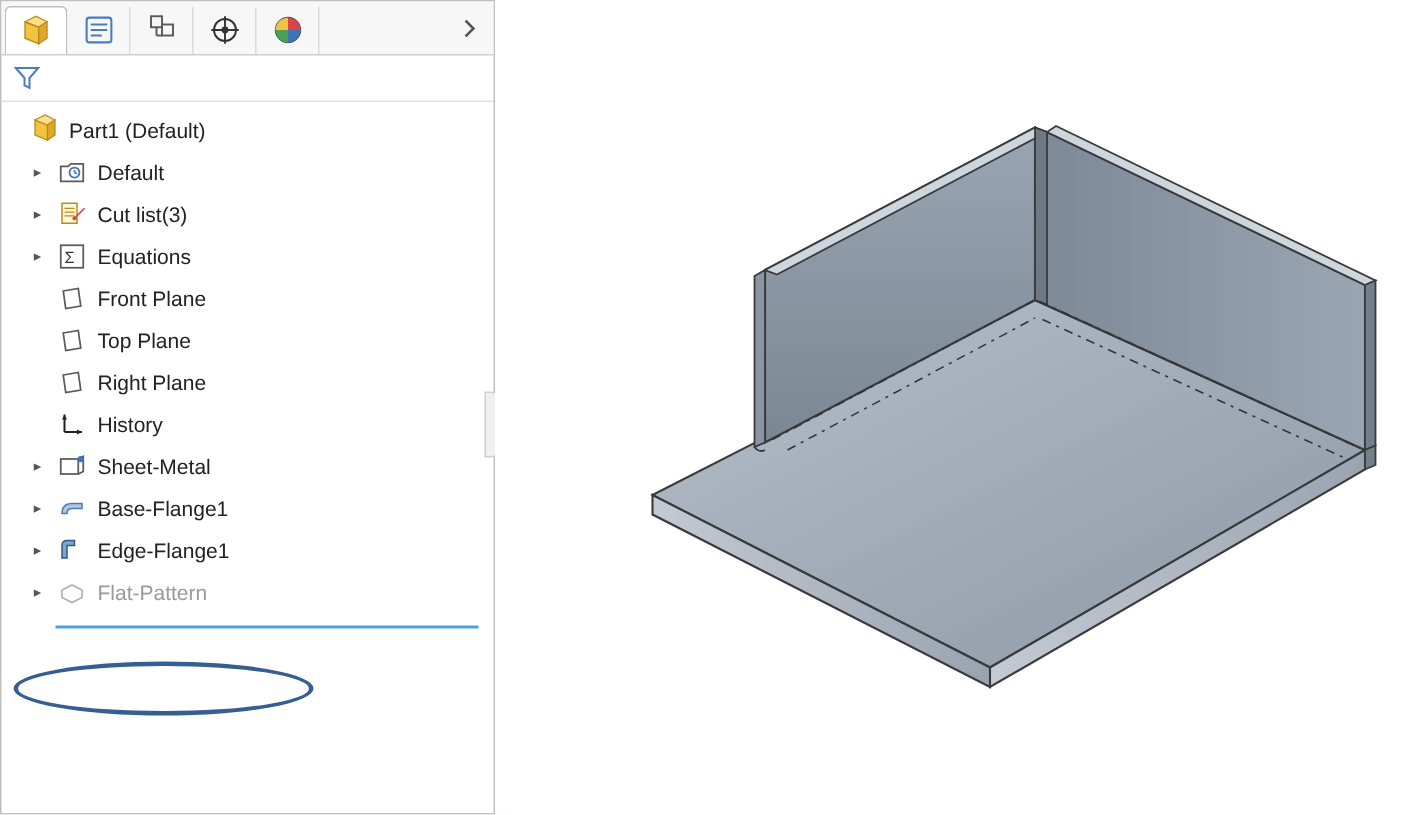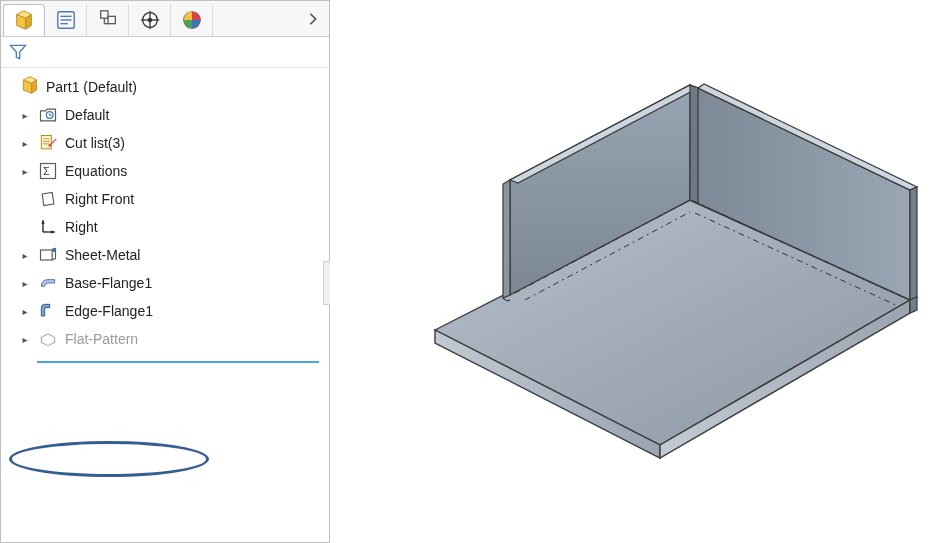--- a/index.html
+++ b/index.html
@@ -241,43 +241,61 @@
       <span class="itemicon">
         <svg viewBox="0 0 24 24">
           <rect x="3" y="3" width="18" height="18" fill="none" stroke="#5a5a5a" stroke-width="1.4"></rect>
           <text x="6" y="17" font-size="13" font-family="serif" fill="#333">Σ</text>
         </svg>
       </span>
       <span>Equations</span>
     </div>
 
 
-
-
     <div class="child-item">
       <span class="caret none">▸</span>
       <span class="itemicon">
         <svg viewBox="0 0 24 24">
           <path d="M5 6 L17 4 L19 18 L7 20 Z" fill="none" stroke="#5a5a5a" stroke-width="1.4"></path>
         </svg>
       </span>
-      <span>Right Front</span>
+      <span>Front Plane</span>
+    </div>
+
+    <div class="child-item">
+      <span class="caret none">▸</span>
+      <span class="itemicon">
+        <svg viewBox="0 0 24 24">
+          <path d="M5 6 L17 4 L19 18 L7 20 Z" fill="none" stroke="#5a5a5a" stroke-width="1.4"></path>
+        </svg>
+      </span>
+      <span>Top Plane</span>
+    </div>
+
+    <div class="child-item">
+      <span class="caret none">▸</span>
+      <span class="itemicon">
+        <svg viewBox="0 0 24 24">
+          <path d="M5 6 L17 4 L19 18 L7 20 Z" fill="none" stroke="#5a5a5a" stroke-width="1.4"></path>
+        </svg>
+      </span>
+      <span>Right Plane</span>
     </div>
 
     <div class="child-item">
       <span class="caret none">▸</span>
       <span class="itemicon">
         <svg viewBox="0 0 24 24">
           <line x1="6" y1="18" x2="6" y2="4" stroke="#222" stroke-width="1.6"></line>
           <line x1="6" y1="18" x2="20" y2="18" stroke="#222" stroke-width="1.6"></line>
           <path d="M6 4 L4 8 L8 8 Z" fill="#222"></path>
           <path d="M20 18 L16 16 L16 20 Z" fill="#222"></path>
         </svg>
       </span>
-      <span>Right</span>
+      <span>History</span>
     </div>
 
     <div class="child-item">
       <span class="caret">▸</span>
       <span class="itemicon">
         <svg viewBox="0 0 24 24">
           <rect x="3" y="6" width="14" height="12" fill="none" stroke="#5a5a5a" stroke-width="1.4"></rect>
           <path d="M17 6 L21 4 L21 16 L17 18" fill="none" stroke="#5a5a5a" stroke-width="1.4"></path>
           <circle cx="19" cy="6" r="2.5" fill="#3c74b7"></circle>
         </svg>

